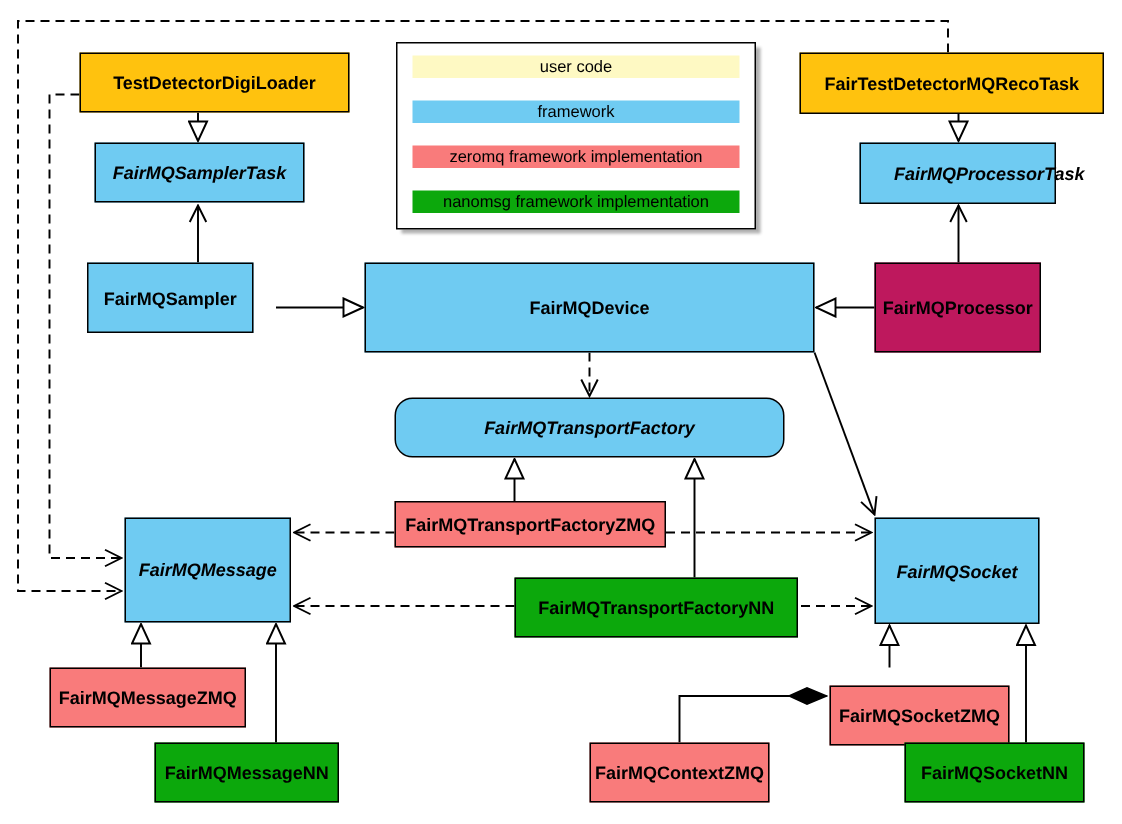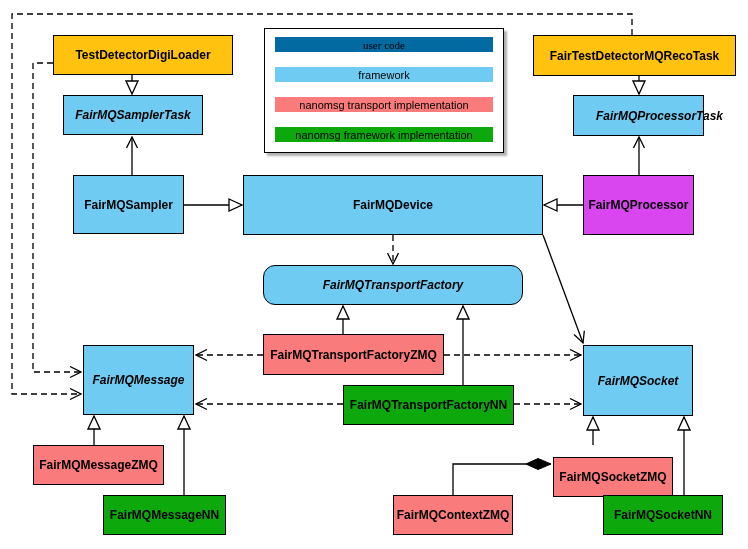--- a/index.html
+++ b/index.html
@@ -32,26 +32,26 @@
     white-space: nowrap;
     text-align: center;
   }
   .abstract { font-style: italic; }
 
   
   #n-digiloader    { left: 53px;  top: 35px;  width: 180px; height: 40px; }
   #n-recotask      { left: 533px; top: 35px;  width: 203px; height: 41px; }
   #n-samplertask   { left: 63px;  top: 95px;  width: 140px; height: 40px; }
   #n-processortask { left: 573px; top: 95px;  width: 131px; height: 41px; }
-  #n-sampler       { left: 73px;  top: 175px; width: 111px; height: 59px; }
+  #n-sampler       { left: 58px;  top: 175px; width: 111px; height: 47px; }
   #n-device        { left: 243px; top: 175px; width: 300px; height: 60px; }
   #n-processor     { left: 583px; top: 175px; width: 111px; height: 60px; }
   #n-factory       { left: 263px; top: 265px; width: 260px; height: 40px; }
-  #n-factoryzmq    { left: 263px; top: 334px; width: 181px; height: 41px; }
-  #n-factorynn     { left: 343px; top: 385px; width: 171px; height: 40px; }
+  #n-factoryzmq    { left: 263px; top: 334px; width: 181px; height: 31px; }
+  #n-factorynn     { left: 343px; top: 385px; width: 189px; height: 40px; }
   #n-message       { left: 83px;  top: 345px; width: 111px; height: 70px; }
   #n-socket        { left: 583px; top: 345px; width: 110px; height: 71px; }
   #n-messagezmq    { left: 33px;  top: 445px; width: 131px; height: 40px; }
   #n-messagenn     { left: 103px; top: 495px; width: 123px; height: 40px; }
   #n-contextzmq    { left: 393px; top: 495px; width: 120px; height: 40px; }
   #n-socketzmq     { left: 553px; top: 445px; width: 120px; height: 40px; }
   #n-socketnn      { left: 603px; top: 495px; width: 120px; height: 40px; }
 
   
   #legend {
@@ -114,39 +114,39 @@
       <path d="M53,63 L33,63 L33,372 L81,372" stroke-dasharray="6,4" marker-end="url(#m-open)"></path>
       <path d="M94,445 L94,416" marker-end="url(#m-tri)"></path>
       <path d="M184,495 L184,416" marker-end="url(#m-tri)"></path>
       <path d="M593,445 L593,417" marker-end="url(#m-tri)"></path>
       <path d="M684,495 L684,417" marker-end="url(#m-tri)"></path>
       <path d="M453,495 L453,464 L551,464" marker-end="url(#m-diamond)"></path>
     </g>
   </svg>
 
   <div id="legend">
-    <div class="legend-item" style="background-color: #0369a1; font-family: Liberation Serif, serif;">user code</div>
+    <div class="legend-item" style="background-color: #fef9c3;">user code</div>
     <div class="legend-item" style="background-color: rgb(111, 203, 242);">framework</div>
-    <div class="legend-item" style="background-color: rgb(249, 123, 123);">nanomsg transport implementation</div>
+    <div class="legend-item" style="background-color: rgb(249, 123, 123);">zeromq framework implementation</div>
     <div class="legend-item" style="background-color: rgb(12, 168, 12);">nanomsg framework implementation</div>
   </div>
 
   <div class="node" id="n-digiloader" style="background-color: rgb(255, 194, 14);">TestDetectorDigiLoader</div>
 
   <div class="node" id="n-recotask" style="background-color: rgb(255, 194, 14);">FairTestDetectorMQRecoTask</div>
 
   <div class="node abstract" id="n-samplertask" style="background-color: rgb(111, 203, 242);">FairMQSamplerTask</div>
 
   <div class="node abstract" id="n-processortask" style="background-color: rgb(111, 203, 242); padding-left: 42px;">FairMQProcessorTask</div>
 
   <div class="node" id="n-sampler" style="background-color: rgb(111, 203, 242);">FairMQSampler</div>
 
   <div class="node" id="n-device" style="background-color: rgb(111, 203, 242);">FairMQDevice</div>
 
-  <div class="node" id="n-processor" style="background-color: #d946ef;">FairMQProcessor</div>
+  <div class="node" id="n-processor" style="background-color: #be185d;">FairMQProcessor</div>
 
   <div class="node abstract" id="n-factory" style="background-color: rgb(111, 203, 242); border-radius: 12px;">FairMQTransportFactory</div>
 
   <div class="node" id="n-factoryzmq" style="background-color: rgb(249, 123, 123);">FairMQTransportFactoryZMQ</div>
 
   <div class="node" id="n-factorynn" style="background-color: rgb(12, 168, 12);">FairMQTransportFactoryNN</div>
 
   <div class="node abstract" id="n-message" style="background-color: rgb(111, 203, 242);">FairMQMessage</div>
 
   <div class="node abstract" id="n-socket" style="background-color: rgb(111, 203, 242);">FairMQSocket</div>

